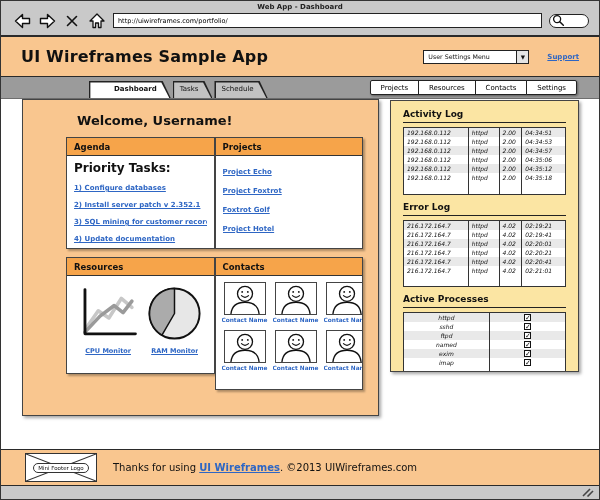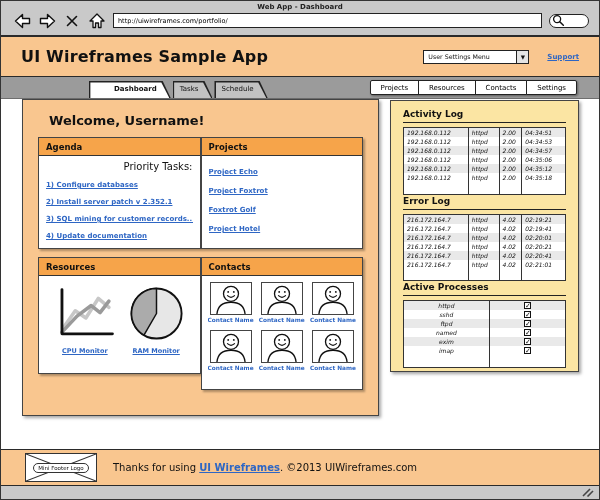--- a/index.html
+++ b/index.html
@@ -42,45 +42,45 @@
   .tab.active .tab-fill{background:#fff;}
   .tab-label{position:relative;display:block;font-size:7px;padding:4px 14px 0 7px;}
   .tab.active .tab-label{font-weight:bold;padding-left:25px;}
   .nav-buttons{margin-left:auto;margin-right:22px;align-self:center;display:flex;filter:drop-shadow(1px 1px 1px rgba(0,0,0,.4));}
   .nav-btn{background:#fff;border:1.2px solid #222;font-size:7px;padding:2.5px 10px;margin-left:-1.2px;font-family:inherit;cursor:pointer;}
   .nav-btn:first-child{border-radius:2px 0 0 2px;margin-left:0;}
   .nav-btn:last-child{border-radius:0 2px 2px 0;}
 
   
   .main{flex:1;position:relative;background:#fff;}
-  .content-panel{position:absolute;left:21px;top:0;width:357px;height:317px;background:var(--peach);border:1.4px solid #444;box-shadow:2px 2px 3px rgba(0,0,0,.35);}
+  .content-panel{position:absolute;left:21px;top:0;width:357px;height:317px;background:var(--peach);border:1.4px solid #444;box-shadow:2px 2px 3px rgba(0,0,0,.35);padding-left:28px;}
   .welcome{margin:13px 0 9px 26px;font-size:13px;font-weight:bold;}
   .panel-grid{display:flex;padding:0 15px;}
   .pcol{flex:1;display:flex;flex-direction:column;gap:8px;min-width:0;}
   .panel{background:#fff;border:1.3px solid #444;box-shadow:1.5px 1.5px 2px rgba(0,0,0,.3);overflow:hidden;}
   .panel-header{background:var(--orange);border-bottom:1.2px solid #333;font-weight:bold;font-size:8.5px;padding:3.5px 7px;}
   .panel-body{padding:5px 7px;}
   .agenda{height:112px;} .projects{height:112px;} .resources{height:117px;} .contacts{height:133px;}
-  .subtitle{font-size:10px;font-weight:normal;text-align:right;}
+  .subtitle{font-size:12px;font-weight:bold;}
   .wf-link{display:block;color:var(--blue);text-decoration:underline;font-size:7px;font-weight:600;cursor:pointer;white-space:nowrap;overflow:hidden;}
   .agenda .wf-link{margin-top:9px;}
   .projects .wf-link{margin-top:11px;}
   .projects .wf-link:first-child{margin-top:7px;}
   .charts{display:flex;justify-content:space-evenly;align-items:flex-end;padding:9px 3px 5px;}
   .chart-block{display:flex;flex-direction:column;align-items:center;gap:5px;}
   .chart-block .wf-link{font-size:6.5px;}
   .contact-grid{display:grid;grid-template-columns:repeat(3,1fr);gap:7px 5px;padding:6px;}
   .contact-card{display:flex;flex-direction:column;align-items:center;gap:2px;}
   .avatar-box{width:42px;height:33px;border:1px solid #444;background:#fff;}
   .avatar-box svg{display:block;width:100%;height:100%;}
   .contact-link{font-size:5.8px;}
 
   
   .sidebar{position:absolute;left:389px;top:1px;width:189px;height:272px;background:var(--yellow);border:1.3px solid #444;box-shadow:2px 2px 3px rgba(0,0,0,.35);padding:8px 12px 0;overflow:hidden;}
-  .side-section{margin-bottom:1px;}
+  .side-section{margin-bottom:7px;}
   .side-title{font-size:9px;font-weight:bold;border-bottom:1.5px solid #222;padding-bottom:3px;margin-bottom:4px;}
   .log-table{width:100%;border-collapse:collapse;background:#fff;border:1.1px solid #333;table-layout:fixed;}
   .log-table td{font-size:6px;font-style:italic;padding:1px 3px;border-right:1.1px solid #333;white-space:nowrap;overflow:hidden;}
   .log-table td:last-child{border-right:none;}
   .log-table tr:nth-child(odd){background:#e9e9e9;}
   .log-table tr.spacer, .log-table tr.spacer td{background:#fff;height:12px;}
   .cols4 td:nth-child(1){width:40%;} .cols4 td:nth-child(2){width:19%;} .cols4 td:nth-child(3){width:14%;} .cols4 td:nth-child(4){width:27%;}
   .proc td{text-align:center;}
   .proc td:nth-child(1){width:53%;}
   .checkbox{display:inline-block;width:7px;height:7px;border:1px solid #111;font-size:7px;line-height:6px;background:#fff;font-style:normal;cursor:pointer;}

